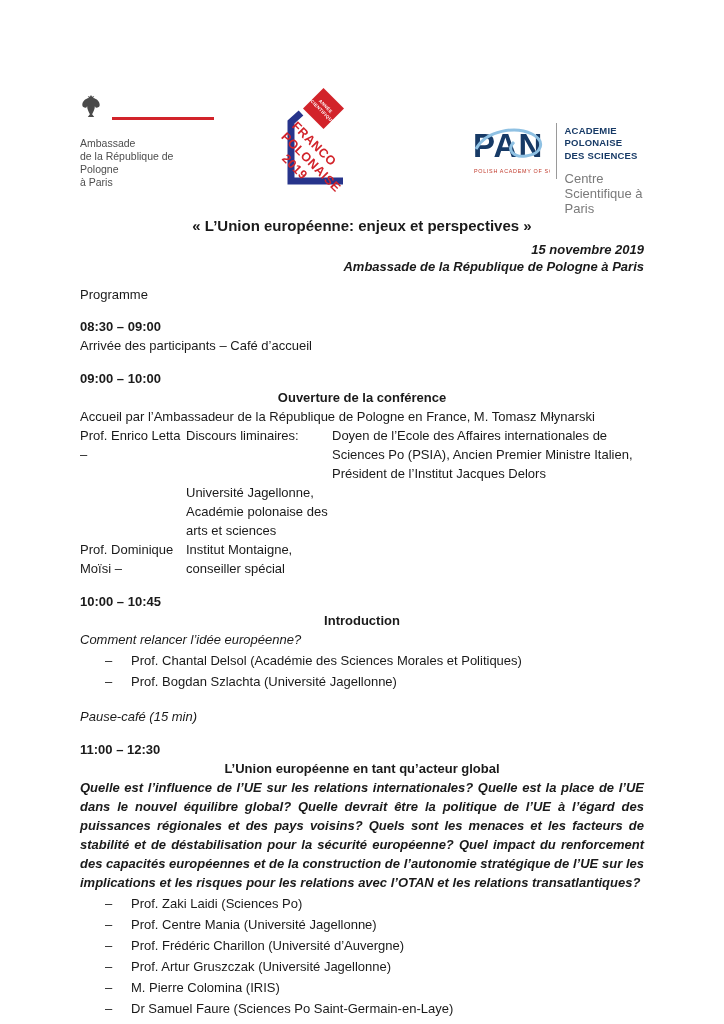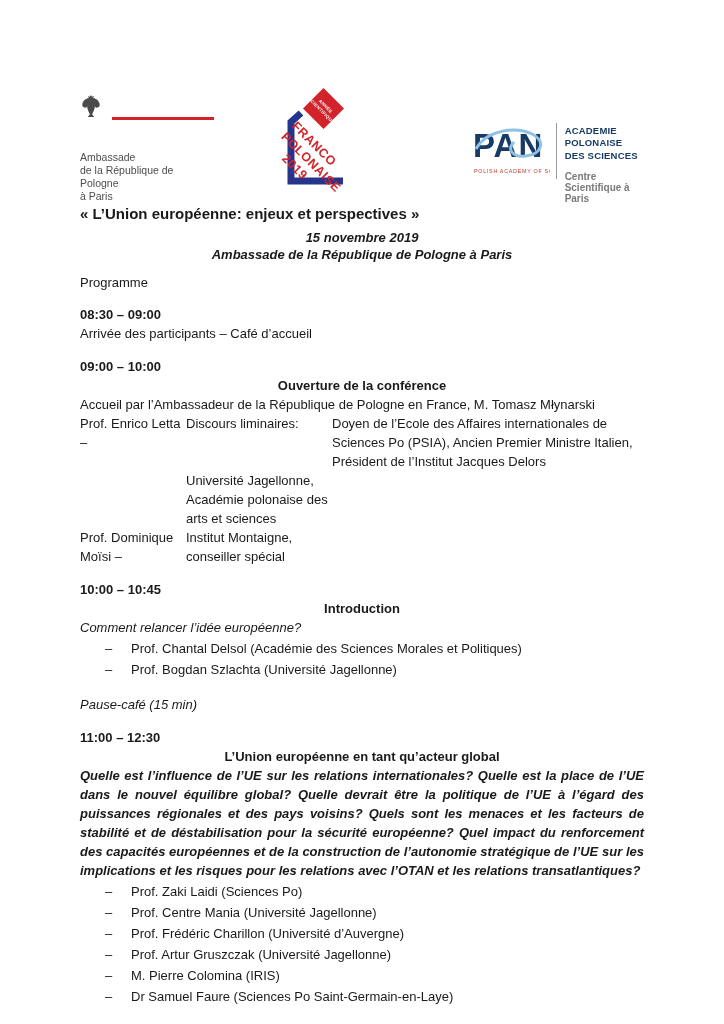--- a/index.html
+++ b/index.html
@@ -14,42 +14,42 @@
     width:724px;height:1024px;background:#fff;position:relative;overflow:hidden;
     font-family:"Liberation Sans",sans-serif;color:var(--ink);
   }
   .content{padding:93px 80px 0 80px;}
 
   
   .logos{display:flex;justify-content:space-between;align-items:flex-start;height:98px;}
   .embassy{width:134px;}
   .embassy-top{display:flex;align-items:flex-end;}
   .embassy-line{flex:1;height:3px;background:var(--red);margin-left:10px;margin-bottom:3px;}
-  .embassy-text{margin-top:28px;font-size:10.5px;line-height:1.25;color:#4d4d4d;}
+  .embassy-text{margin-top:14px;font-size:10.5px;line-height:1.25;color:#4d4d4d;}
   .franco{position:relative;width:90px;height:96px;margin-right:30px;}
   .franco-bracket{position:absolute;left:0;top:4px;}
   .franco-diamond{
     position:absolute;left:26px;top:1px;width:29px;height:29px;background:var(--red);
     transform:rotate(45deg);display:flex;flex-direction:column;align-items:center;justify-content:center;
     color:#fff;font-size:4.5px;font-weight:bold;line-height:1.3;letter-spacing:.3px;text-align:center;
   }
   .franco-text{
     position:absolute;left:16px;top:26px;transform:rotate(45deg);transform-origin:top left;
     color:var(--red);font-weight:bold;font-size:12.5px;line-height:1.18;letter-spacing:.5px;white-space:nowrap;
   }
   .franco-year{padding-left:16px;}
   .pan{display:flex;margin-top:28px;width:172px;}
   .pan-divider{width:1px;background:#9a9a9a;height:56px;margin:2px 8px 0 6px;}
   .pan-right{padding-top:4px;}
   .pan-name{color:var(--navy);font-weight:bold;font-size:9.5px;line-height:1.3;letter-spacing:.2px;}
-  .pan-center{margin-top:9px;color:#7a7a7a;font-size:10px;font-weight:bold;}
+  .pan-center{margin-top:9px;color:#7a7a7a;font-size:13px;}
 
   
-  .doc-title{font-weight:bold;font-size:15px;line-height:20px;margin-top:13px;}
-  .doc-date,.doc-venue{text-align:center;font-weight:bold;font-style:italic;font-size:13px;line-height:17px;}
+  .doc-title{text-align:center;font-weight:bold;font-size:15px;line-height:20px;margin-top:25px;}
+  .doc-date,.doc-venue{text-align:right;font-weight:bold;font-style:italic;font-size:13px;line-height:17px;}
   .doc-date{margin-top:5px;}
   .programme{text-align:left;font-size:13px;line-height:17px;margin-top:11px;}
 
   
   .body{font-size:13px;line-height:19px;}
   .session{margin-top:14px;}
   .time{font-weight:bold;}
   .s-title{font-weight:bold;text-align:center;}
   .question{font-style:italic;}
   .disc-grid{display:grid;grid-template-columns:106px 146px 1fr;}

